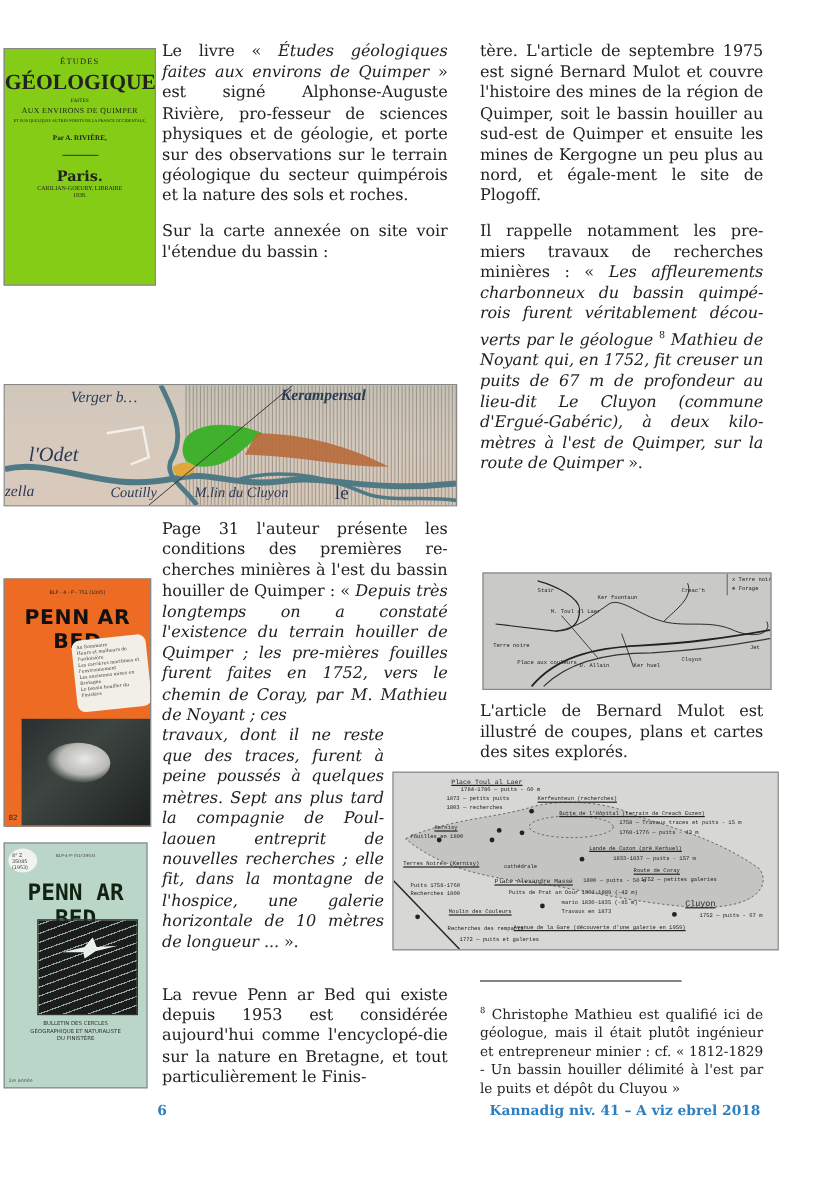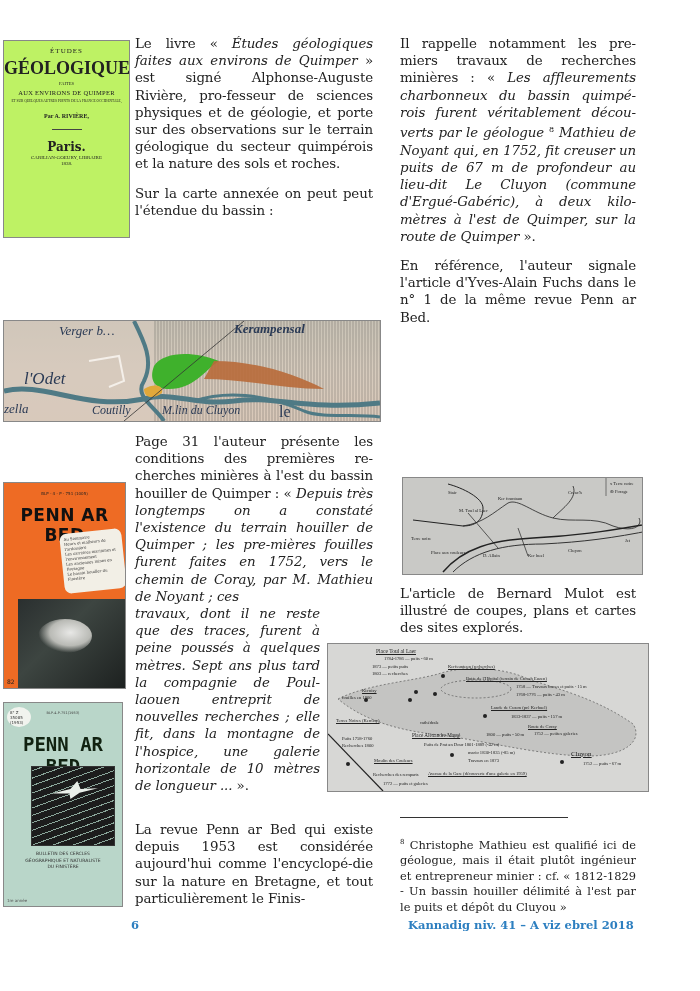--- a/index.html
+++ b/index.html
@@ -3,21 +3,21 @@
 <meta charset="utf-8">
 <style>
   html,body{margin:0;padding:0;background:#fff;}
   body{width:700px;height:991px;position:relative;overflow:hidden;font-family:"DejaVu Serif","Liberation Serif",serif;color:#222;}
   .abs{position:absolute;}
   .txt{font-size:13.4px;line-height:17.2px;text-align:justify;letter-spacing:-0.1px;}
   .txt p{margin:0 0 12px 0;}
   .txt i{font-style:italic;}
   .fig{position:absolute;border:1px solid #888;overflow:hidden;}
   
-  .book{background:#bef264;font-family:"Liberation Serif",serif;color:#222;text-align:center;}
+  .book{background:#84cc16;font-family:"Liberation Serif",serif;color:#222;text-align:center;}
   .book .t1{font-size:7px;letter-spacing:1px;margin-top:6px;}
   .book .t2{font-size:18px;font-weight:bold;margin-top:3px;}
   .book .t3{font-size:4.5px;margin-top:2px;}
   .book .t4{font-size:6.5px;letter-spacing:.3px;margin-top:3px;}
   .book .t5{font-size:3.5px;margin-top:3px;padding:0 6px;}
   .book .t6{font-size:6px;font-weight:bold;margin-top:10px;}
   .book .rule{width:30px;height:1px;background:#444;margin:10px auto;}
   .book .t8{font-size:12px;font-weight:bold;font-family:"DejaVu Serif",serif;margin-top:10px;}
   .book .t9{font-size:5px;margin-top:1px;}
   
@@ -35,21 +35,21 @@
   .green .code{position:absolute;left:0;right:0;top:8px;text-align:center;font-size:3.5px;color:#444;font-family:"DejaVu Sans",sans-serif;}
   .green .art{position:absolute;left:27px;top:63px;width:82px;height:78px;background:repeating-linear-gradient(160deg,#1c1c1c 0 3px,#8aa69a 3px 4px,#1c1c1c 4px 7px);border:1px solid #333;}
   .green .gull{position:absolute;left:20px;top:14px;width:46px;height:18px;background:#e9efe9;clip-path:polygon(0 70%,40% 45%,55% 0,62% 45%,100% 40%,60% 65%,40% 100%,38% 70%);}
   .green .sub{position:absolute;left:0;right:0;top:148px;text-align:center;font-family:"DejaVu Sans",sans-serif;font-size:4.5px;line-height:6.5px;color:#333;}
   .green .corner{position:absolute;left:3px;bottom:3px;font-size:4px;color:#555;font-family:"DejaVu Sans",sans-serif;}
   
   .mapcolor{background:linear-gradient(180deg,#c9c3b6 0%,#d6cbbd 50%,#d9c8b9 100%);}
   .sketch{background:#c9c9c6;}
   .plan{background:#d7d7d5;}
   .lbl{position:absolute;font-family:"Liberation Serif",serif;font-style:italic;color:#2a3a55;}
-  .hand{position:absolute;font-family:Liberation Serif, serif;font-size:4.6px;color:#222;white-space:nowrap;}
+  .hand{position:absolute;font-family:Liberation Mono, monospace;font-size:4.6px;color:#222;white-space:nowrap;}
   .footrule{position:absolute;left:400px;top:817px;width:168px;height:1px;background:#333;}
   .footnote{font-size:11.4px;line-height:15.5px;text-align:justify;}
   .pagenum,.footer{position:absolute;font-family:"DejaVu Serif",serif;font-weight:bold;color:#2d7fc0;font-size:11.5px;}
 </style>
 </head>
 <body>
 
 <div class="fig book" style="left:3px;top:40px;width:125px;height:196px;">
   <div class="t1">ÉTUDES</div>
   <div class="t2">GÉOLOGIQUES</div>
@@ -58,21 +58,21 @@
   <div class="t5">ET SUR QUELQUES AUTRES POINTS DE LA FRANCE OCCIDENTALE,</div>
   <div class="t6">Par A. RIVIÈRE,</div>
   <div class="rule"></div>
   <div class="t8">Paris.</div>
   <div class="t9">CARILIAN-GOEURY, LIBRAIRE</div>
   <div class="t9">1838.</div>
 </div>
 
 <div class="abs txt" style="left:135px;top:35px;width:238px;">
   <p><span>Le livre « </span><i>Études géologiques faites aux environs de Quimper</i><span> » est signé Alphonse-Auguste Rivière, pro-fesseur de sciences physiques et de géologie, et porte sur des observations sur le terrain géologique du secteur quimpérois et la nature des sols et roches.</span></p>
-  <p>Sur la carte annexée on peut peut l'étendue du bassin :</p>
+  <p>Sur la carte annexée on site voir l'étendue du bassin :</p>
 </div>
 
 <div class="fig mapcolor" style="left:3px;top:320px;width:376px;height:100px;">
   <svg width="376" height="100" style="position:absolute;left:0;top:0;">
     <defs>
       <pattern id="hatch" width="3" height="6" patternUnits="userSpaceOnUse">
           <line x1="1" y1="0" x2="1" y2="6" stroke="#6e6a64" stroke-width="0.7"></line>
         </pattern>
     </defs>
     <rect x="150" y="0" width="226" height="100" fill="url(#hatch)" opacity="0.7"></rect>
@@ -130,22 +130,22 @@
   <p style="margin-bottom:16px;"><span>Page 31 l'auteur présente les conditions des premières re-cherches minières à l'est du bassin houiller de Quimper : « </span><i>Depuis très longtemps on a constaté l'existence du terrain houiller de Quimper ; les pre-mières fouilles furent faites en 1752, vers le chemin de Coray, par M. Mathieu de Noyant ; ces</i></p>
 </div>
 <div class="abs txt" style="left:135px;top:605px;width:185px;">
   <p><i>travaux, dont il ne reste que des traces, furent à peine poussés à quelques mètres. Sept ans plus tard la compagnie de Poul-laouen entreprit de nouvelles recherches ; elle fit, dans la montagne de l'hospice, une galerie horizontale de 10 mètres de longueur ...</i><span> ».</span></p>
 </div>
 <div class="abs txt" style="left:135px;top:821px;width:238px;">
   <p>La revue Penn ar Bed qui existe depuis 1953 est considérée aujourd'hui comme l'encyclopé-die sur la nature en Bretagne, et tout particulièrement le Finis-</p>
 </div>
 
 <div class="abs txt" style="left:400px;top:35px;width:236px;">
+  <p>tère. L'article de septembre 1975 est signé Bernard Mulot et couvre l'histoire des mines de la région de Quimper, soit le bassin houiller au sud-est de Quimper et ensuite les mines de Kergogne un peu plus au nord, et égale-ment le site de Plogoff.</p>
   <p><span>Il rappelle notamment les pre-miers travaux de recherches minières : « </span><i>Les affleurements charbonneux du bassin quimpé-rois furent véritablement décou-verts par le géologue </i><sup style="font-size:8px;">8</sup><i> Mathieu de Noyant qui, en 1752, fit creuser un puits de 67 m de profondeur au lieu-dit Le Cluyon (commune d'Ergué-Gabéric), à deux kilo-mètres à l'est de Quimper, sur la route de Quimper</i><span> ».</span></p>
-  <p>En référence, l'auteur signale l'article d'Yves-Alain Fuchs dans le n° 1 de la même revue Penn ar Bed.</p>
 </div>
 
 <div class="fig sketch" style="left:402px;top:477px;width:239px;height:96px;">
   <svg width="239" height="96" style="position:absolute;left:0;top:0;">
     <path d="M40,94 C60,70 90,62 130,60 C170,58 200,54 250,45" stroke="#222" stroke-width="1.5" fill="none"></path>
     <path d="M50,94 C70,74 100,66 140,66 C180,64 210,60 250,52" stroke="#333" stroke-width="1" fill="none"></path>
     <path d="M10,42 L60,48 C75,48 80,40 80,30 C80,20 60,10 45,6" stroke="#222" stroke-width="1" fill="none"></path>
     <path d="M60,48 C80,45 90,35 105,25 C115,20 130,35 150,40 C170,45 190,38 210,48 C230,55 240,48 236,40" stroke="#222" stroke-width="0.8" fill="none"></path>
     <path d="M150,40 C160,30 175,20 170,8" stroke="#222" stroke-width="0.8" fill="none"></path>
     <path d="M115,50 L125,78" stroke="#222" stroke-width="0.7" fill="none"></path>

